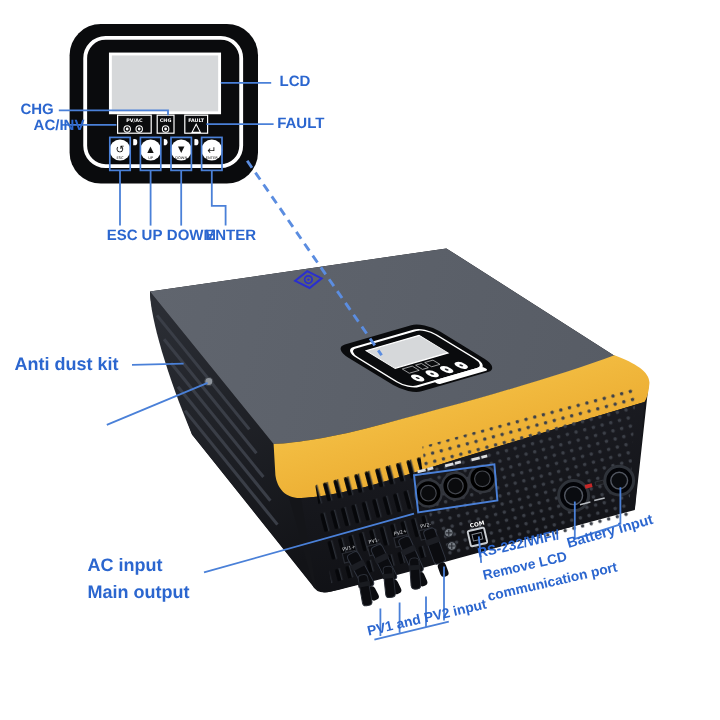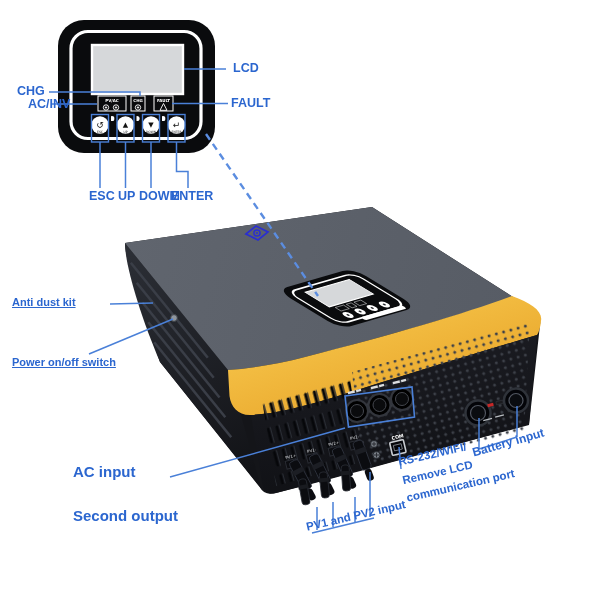--- a/index.html
+++ b/index.html
@@ -1,21 +1,21 @@
 <!DOCTYPE html>
 <html><head>
 <meta charset="utf-8">
 <style>
   html,body{margin:0;padding:0;background:#fff;}
   #stage{position:relative;width:600px;height:600px;background:#fff;overflow:hidden;
          font-family:"Liberation Sans",sans-serif;}
   #stage svg{position:absolute;left:0;top:0;}
   .lbl{position:absolute;color:#2b66cf;font-weight:bold;white-space:nowrap;
        font-family:"Liberation Sans",sans-serif;line-height:1.1;}
-  .f16{font-size:15px;} .f15{font-size:11px;text-decoration:underline;} .f13{font-size:12.5px;} .f12{font-size:12px;}
+  .f16{font-size:15px;} .f15{font-size:15px;} .f13{font-size:12.5px;} .f12{font-size:12px;}
   .f11{font-size:11.5px;}
   .rot13{transform:rotate(-13deg);transform-origin:left top;}
   .rot16{transform:rotate(-16deg);transform-origin:left top;}
   .commline{margin:0 0 6px 0;}
 </style>
 </head>
 <body>
 
 <div id="stage">
 
@@ -287,24 +287,23 @@
 <div class="lbl f13" style="left:231px;top:97px;">FAULT</div>
 <div class="lbl f13" style="left:17px;top:85px;">CHG</div>
 <div class="lbl f13" style="left:8px;top:98px;margin-left:20px;">AC/INV</div>
 
 <div class="lbl f13" style="left:89px;top:190px;">ESC</div>
 <div class="lbl f13" style="left:118px;top:190px;">UP</div>
 <div class="lbl f13" style="left:139px;top:190px;">DOWM</div>
 <div class="lbl f13" style="left:171px;top:190px;">ENTER</div>
 
 <div class="lbl f15" style="left:12px;top:296px;">Anti dust kit</div>
-<div class="lbl f15" style="left:12px;top:356px;">Power on/off switch</div>
 
 <div class="lbl f16" style="left:73px;top:464px;">AC input</div>
-<div class="lbl f16" style="left:73px;top:508px;">Second output</div>
+<div class="lbl f16" style="left:73px;top:486px;">Main output</div>
 
 <div class="lbl f11 rot13" style="left:305px;top:521px;">PV1 and PV2 input</div>
 
 <div class="lbl rot13" style="left:397px;top:456px;font-size:11.5px;">
   <div class="commline">RS-232/WIFI/</div>
   <div class="commline">Remove LCD</div>
   <div class="commline">communication port</div>
 </div>
 
 <div class="lbl f12 rot16" style="left:471px;top:447px;">Battery input</div>

